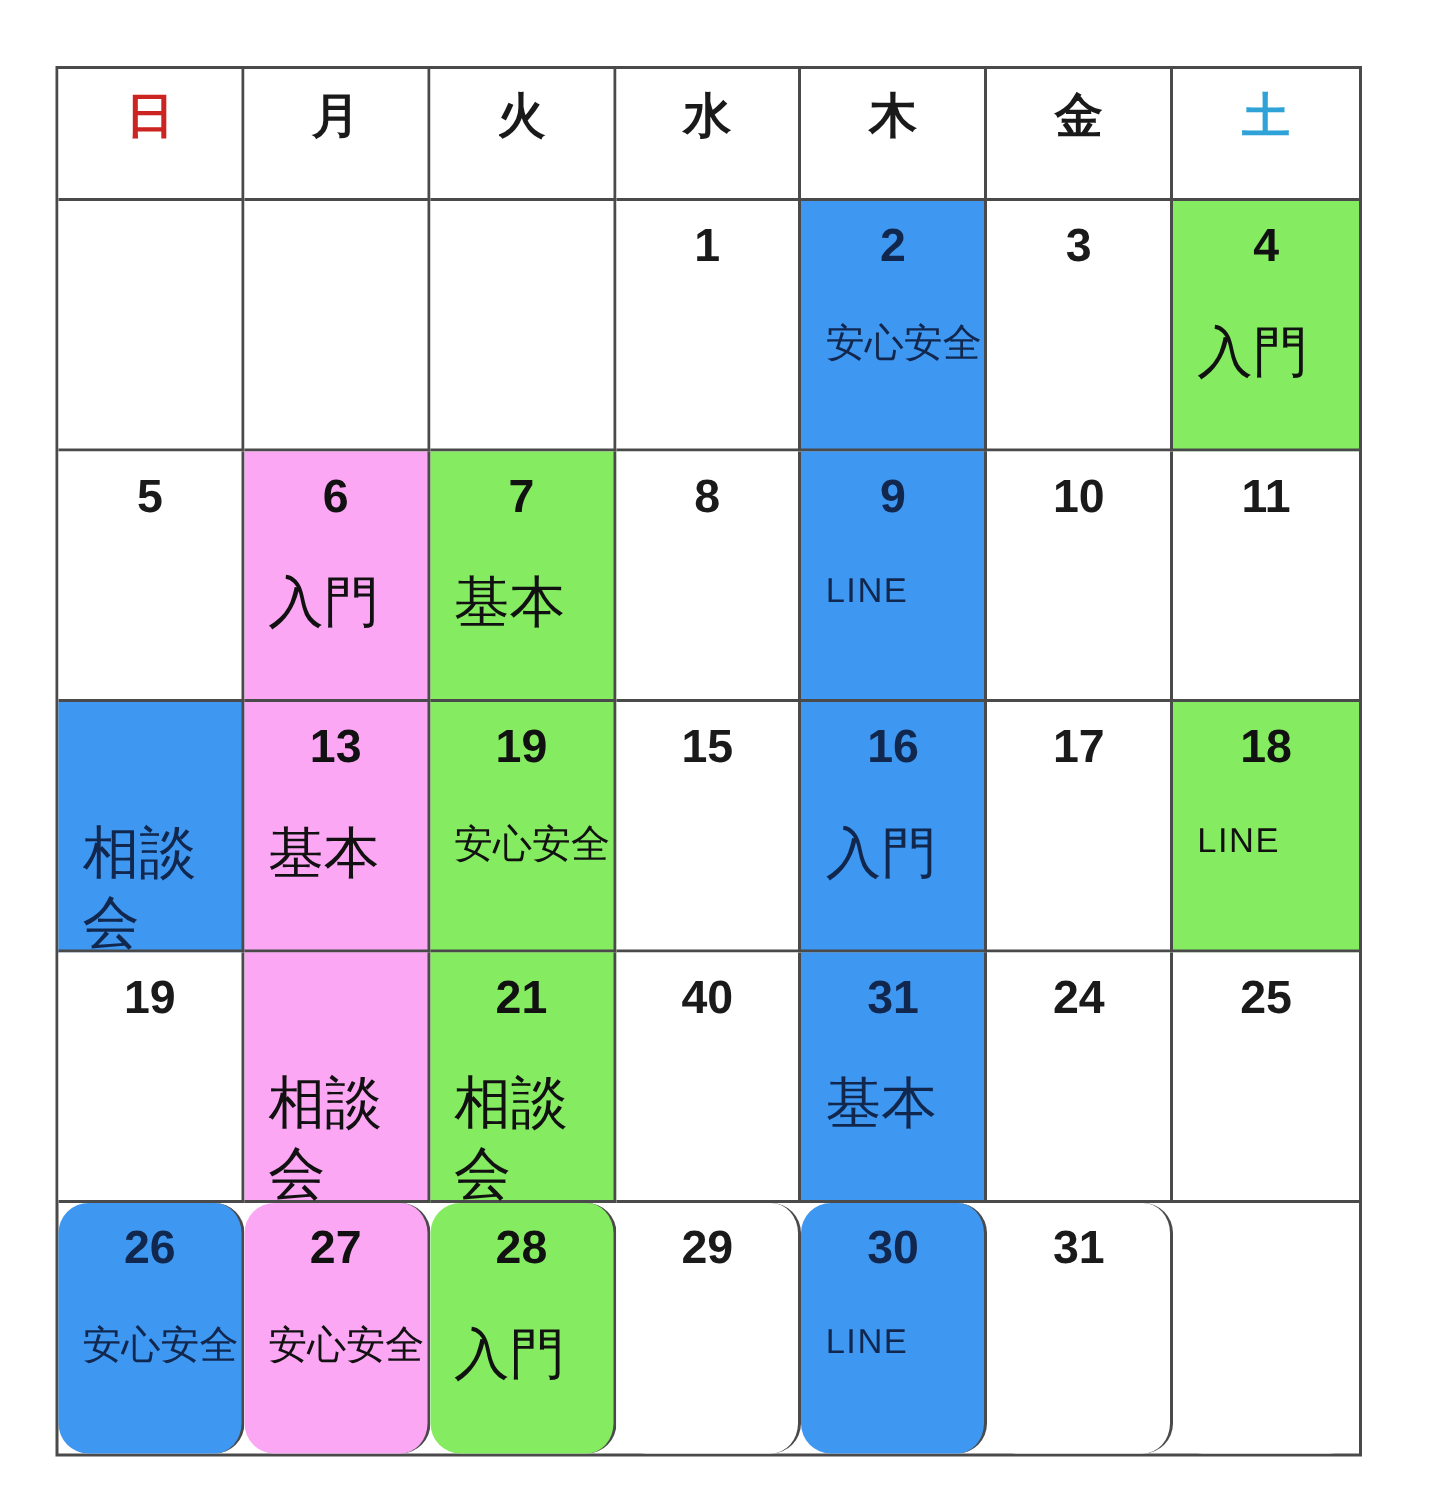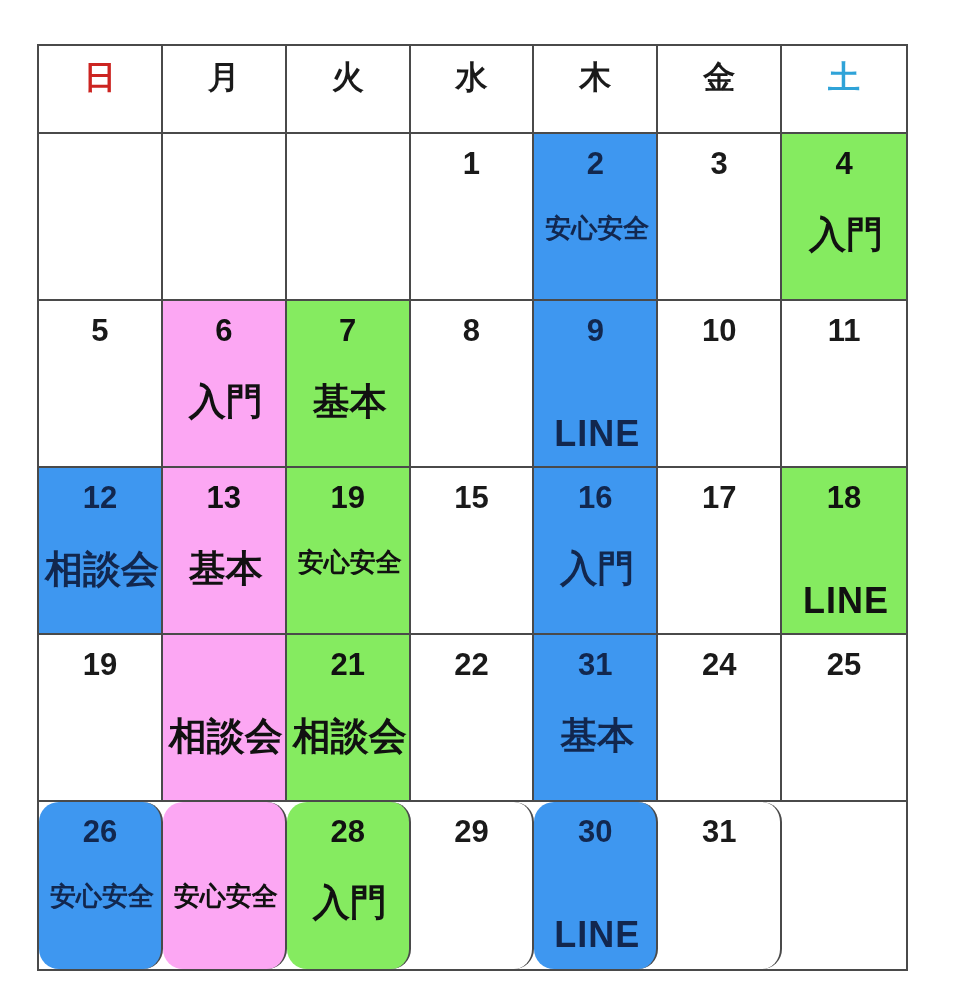--- a/index.html
+++ b/index.html
@@ -45,29 +45,29 @@
   .daynum {
     position: absolute;
     top: 12px; left: 0; right: 0;
     text-align: center;
     font-size: 31px;
     font-weight: bold;
   }
 
   .event {
     position: absolute;
-    top: 47%; left: 4px; right: 0;
-    text-align: center;
-    font-weight: bold;
+    top: 47%; left: 16px; right: 0;
+    text-align: left;
+    font-weight: normal;
     line-height: 1.25;
   }
   .ev-2 { font-size: 37px; }
   .ev-3 { font-size: 38px; }
   .ev-4 { font-size: 26px; }
-  .ev-latin { font-size: 36px; letter-spacing: 1px; margin-top: 32px; }
+  .ev-latin { font-size: 23px; letter-spacing: 1px; }
 </style>
 </head>
 <body>
 
 <div class="calendar" id="calendar">
     <div class="cell header sun">
       <span>日</span>
     </div>
     <div class="cell header">
       <span>月</span>
@@ -122,21 +122,20 @@
       <span class="daynum">9</span>
       <span class="event ev-latin">LINE</span>
     </div>
     <div class="cell">
       <span class="daynum">10</span>
     </div>
     <div class="cell">
       <span class="daynum">11</span>
     </div>
     <div class="cell bg-blue">
-      <span class="daynum">12</span>
       <span class="event ev-3">相談会</span>
     </div>
     <div class="cell bg-pink">
       <span class="daynum">13</span>
       <span class="event ev-2">基本</span>
     </div>
     <div class="cell bg-green">
       <span class="daynum">19</span>
       <span class="event ev-4">安心安全</span>
     </div>
@@ -158,37 +157,38 @@
       <span class="daynum">19</span>
     </div>
     <div class="cell bg-pink">
       <span class="event ev-3">相談会</span>
     </div>
     <div class="cell bg-green">
       <span class="daynum">21</span>
       <span class="event ev-3">相談会</span>
     </div>
     <div class="cell">
-      <span class="daynum">22</span>
+      <span class="daynum">40</span>
     </div>
     <div class="cell bg-blue">
       <span class="daynum">31</span>
       <span class="event ev-2">基本</span>
     </div>
     <div class="cell">
       <span class="daynum">24</span>
     </div>
     <div class="cell">
       <span class="daynum">25</span>
     </div>
     <div class="cell bg-blue">
       <span class="daynum">26</span>
       <span class="event ev-4">安心安全</span>
     </div>
     <div class="cell bg-pink">
+      <span class="daynum">27</span>
       <span class="event ev-4">安心安全</span>
     </div>
     <div class="cell bg-green">
       <span class="daynum">28</span>
       <span class="event ev-2">入門</span>
     </div>
     <div class="cell">
       <span class="daynum">29</span>
     </div>
     <div class="cell bg-blue">

